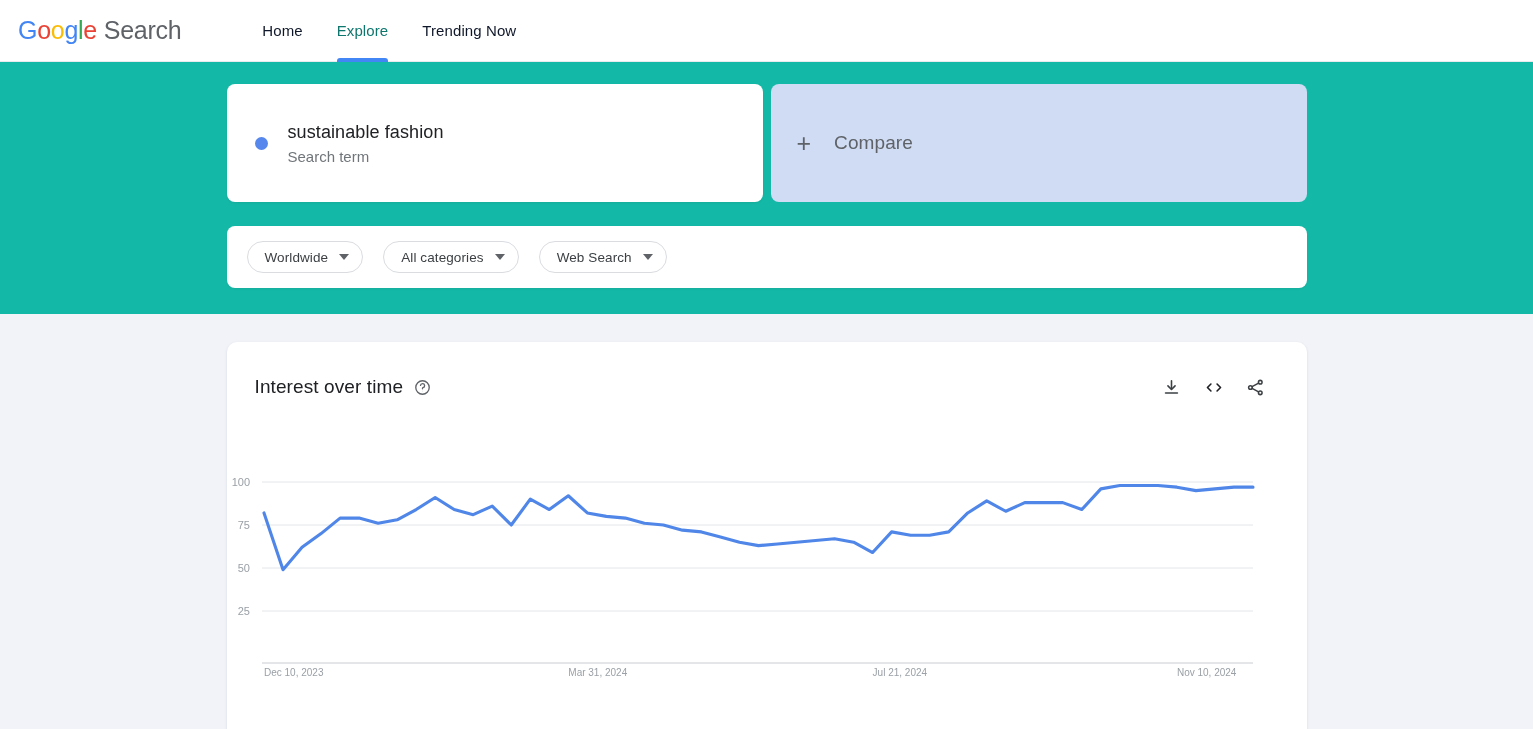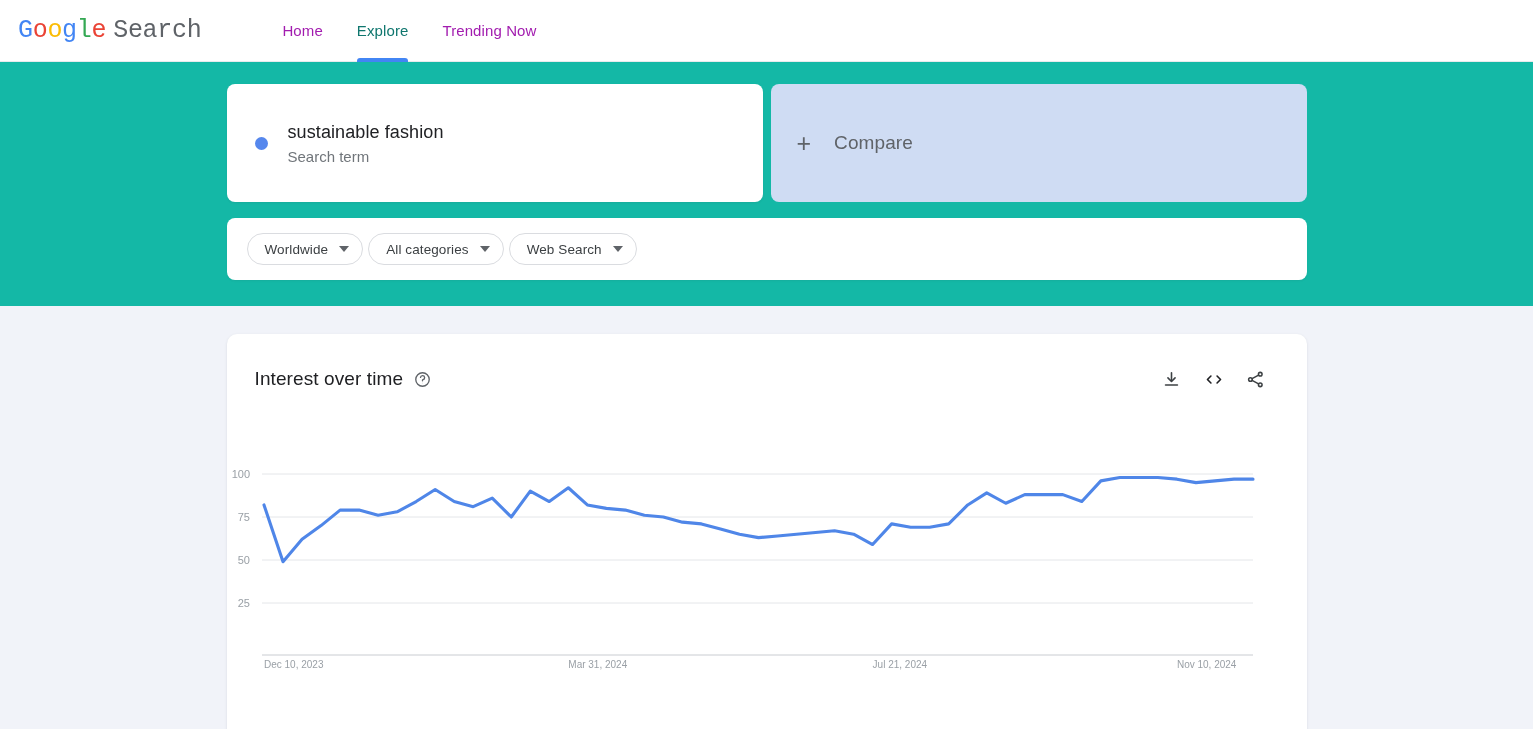--- a/index.html
+++ b/index.html
@@ -28,21 +28,20 @@
     padding: 0 0 0 18px;
     position: relative;
   }
 
   #logo-wrap {
     display: flex;
     align-items: flex-end;
     font-size: 25px;
     letter-spacing: -0.3px;
     user-select: none;
-    font-family: Liberation Mono, monospace;
   }
   #logo-wrap .g-logo { font-weight: 400; }
   .gl { display: inline-block; }
   .gl-b { color: #4285F4; }
   .gl-r { color: #EA4335; }
   .gl-y { color: #FBBC05; }
   .gl-g { color: #34A853; }
   #logo-trends {
     color: #5f6368;
     font-size: 25px;
@@ -57,21 +56,21 @@
     margin-left: 81px;
   }
   .nav-item {
     position: relative;
     height: 62px;
     display: flex;
     align-items: center;
     padding: 0 0px;
     margin-right: 34px;
     font-size: 15px;
-    color: #a21caf;
+    color: #0f172a;
     cursor: pointer;
     letter-spacing: 0.1px;
   }
   .nav-item:last-child { margin-right: 0; }
   .nav-item.active { color: #0f766e; }
   .nav-item.active::after {
     content: "";
     position: absolute;
     left: 0; right: 0; bottom: 0;
     height: 4px;
@@ -144,29 +143,29 @@
     margin-right: 23px;
   }
   #compare-label {
     font-size: 19px;
     color: #5f6368;
     letter-spacing: 0.1px;
   }
 
   
   #filter-bar {
-    margin-top: 16px;
+    margin-top: 24px;
     width: 1080px;
     height: 62px;
     background: #ffffff;
     border-radius: 8px;
     display: flex;
     align-items: center;
     padding: 0 20px;
-    gap: 5px;
+    gap: 20px;
     box-shadow: 0 1px 2px rgba(60,64,67,0.08);
   }
   .filter-chip {
     height: 32px;
     border: 1px solid #dadce0;
     border-radius: 16px;
     display: flex;
     align-items: center;
     padding: 0 13px 0 17px;
     background: #fff;

